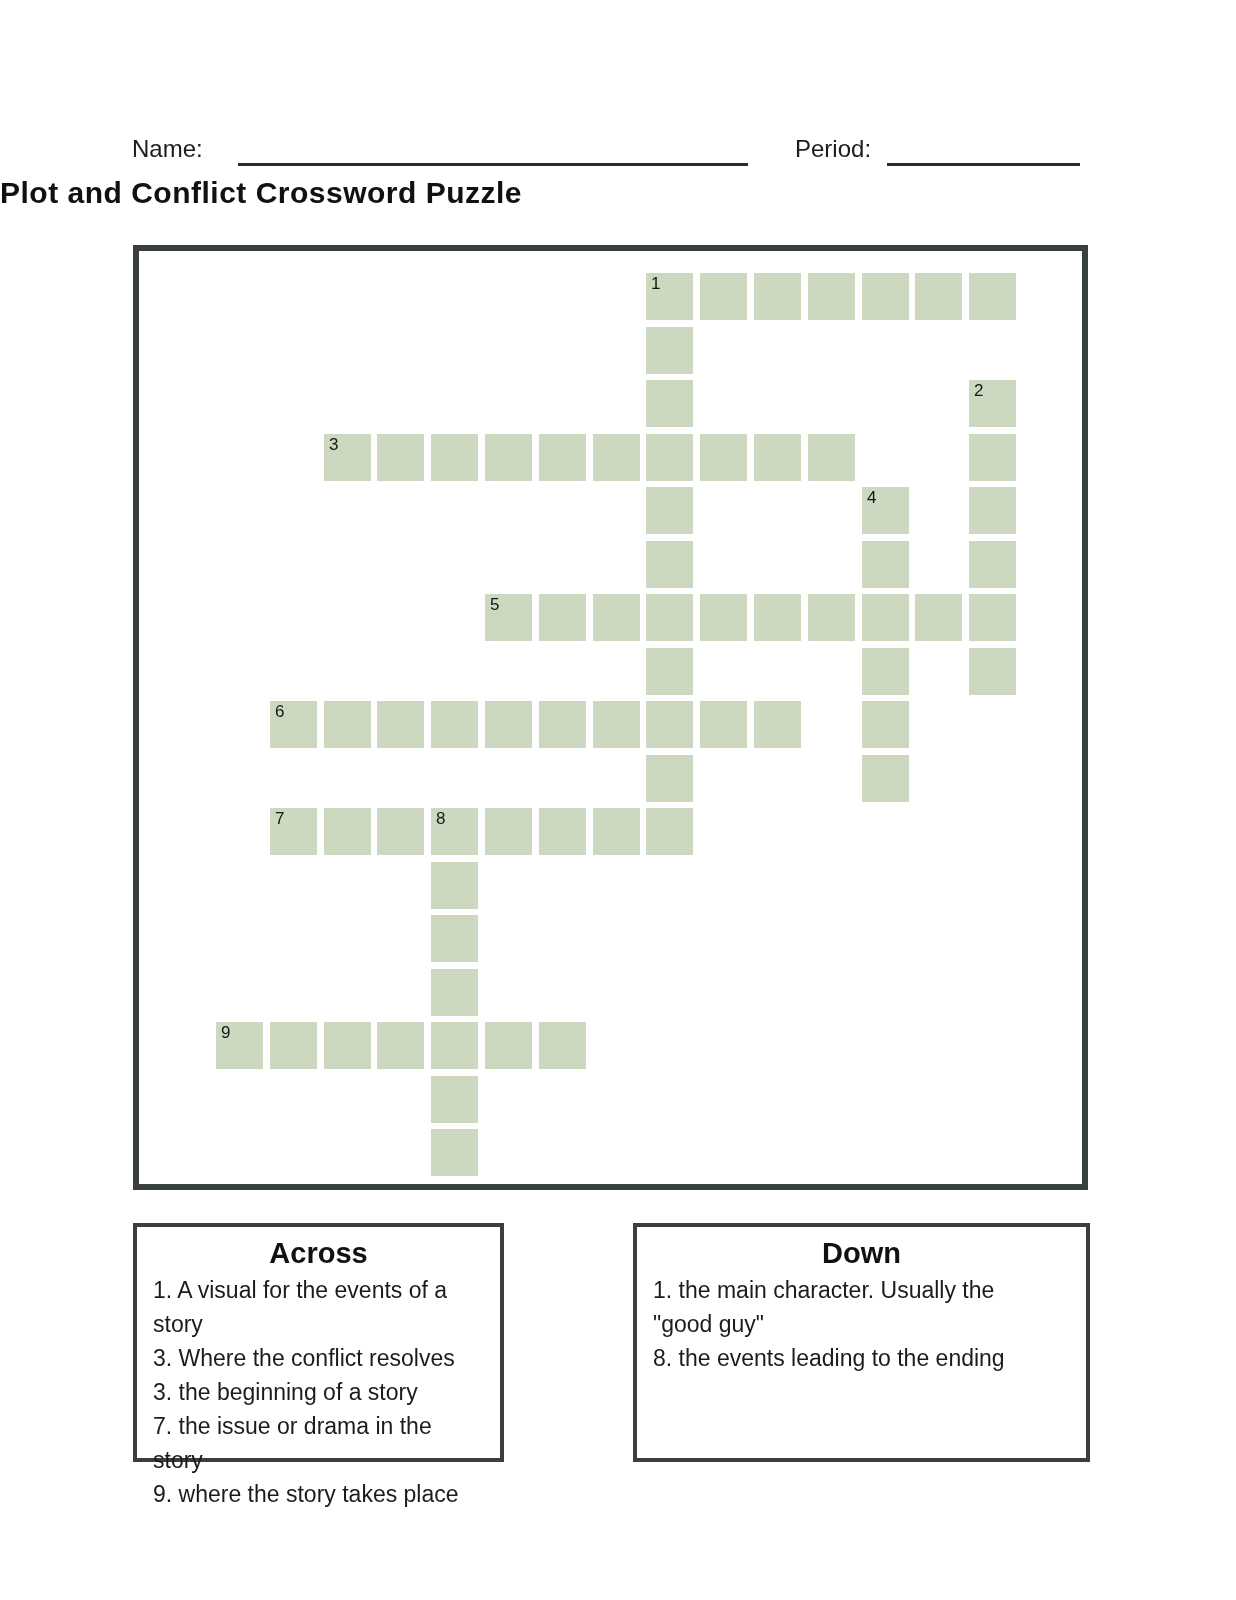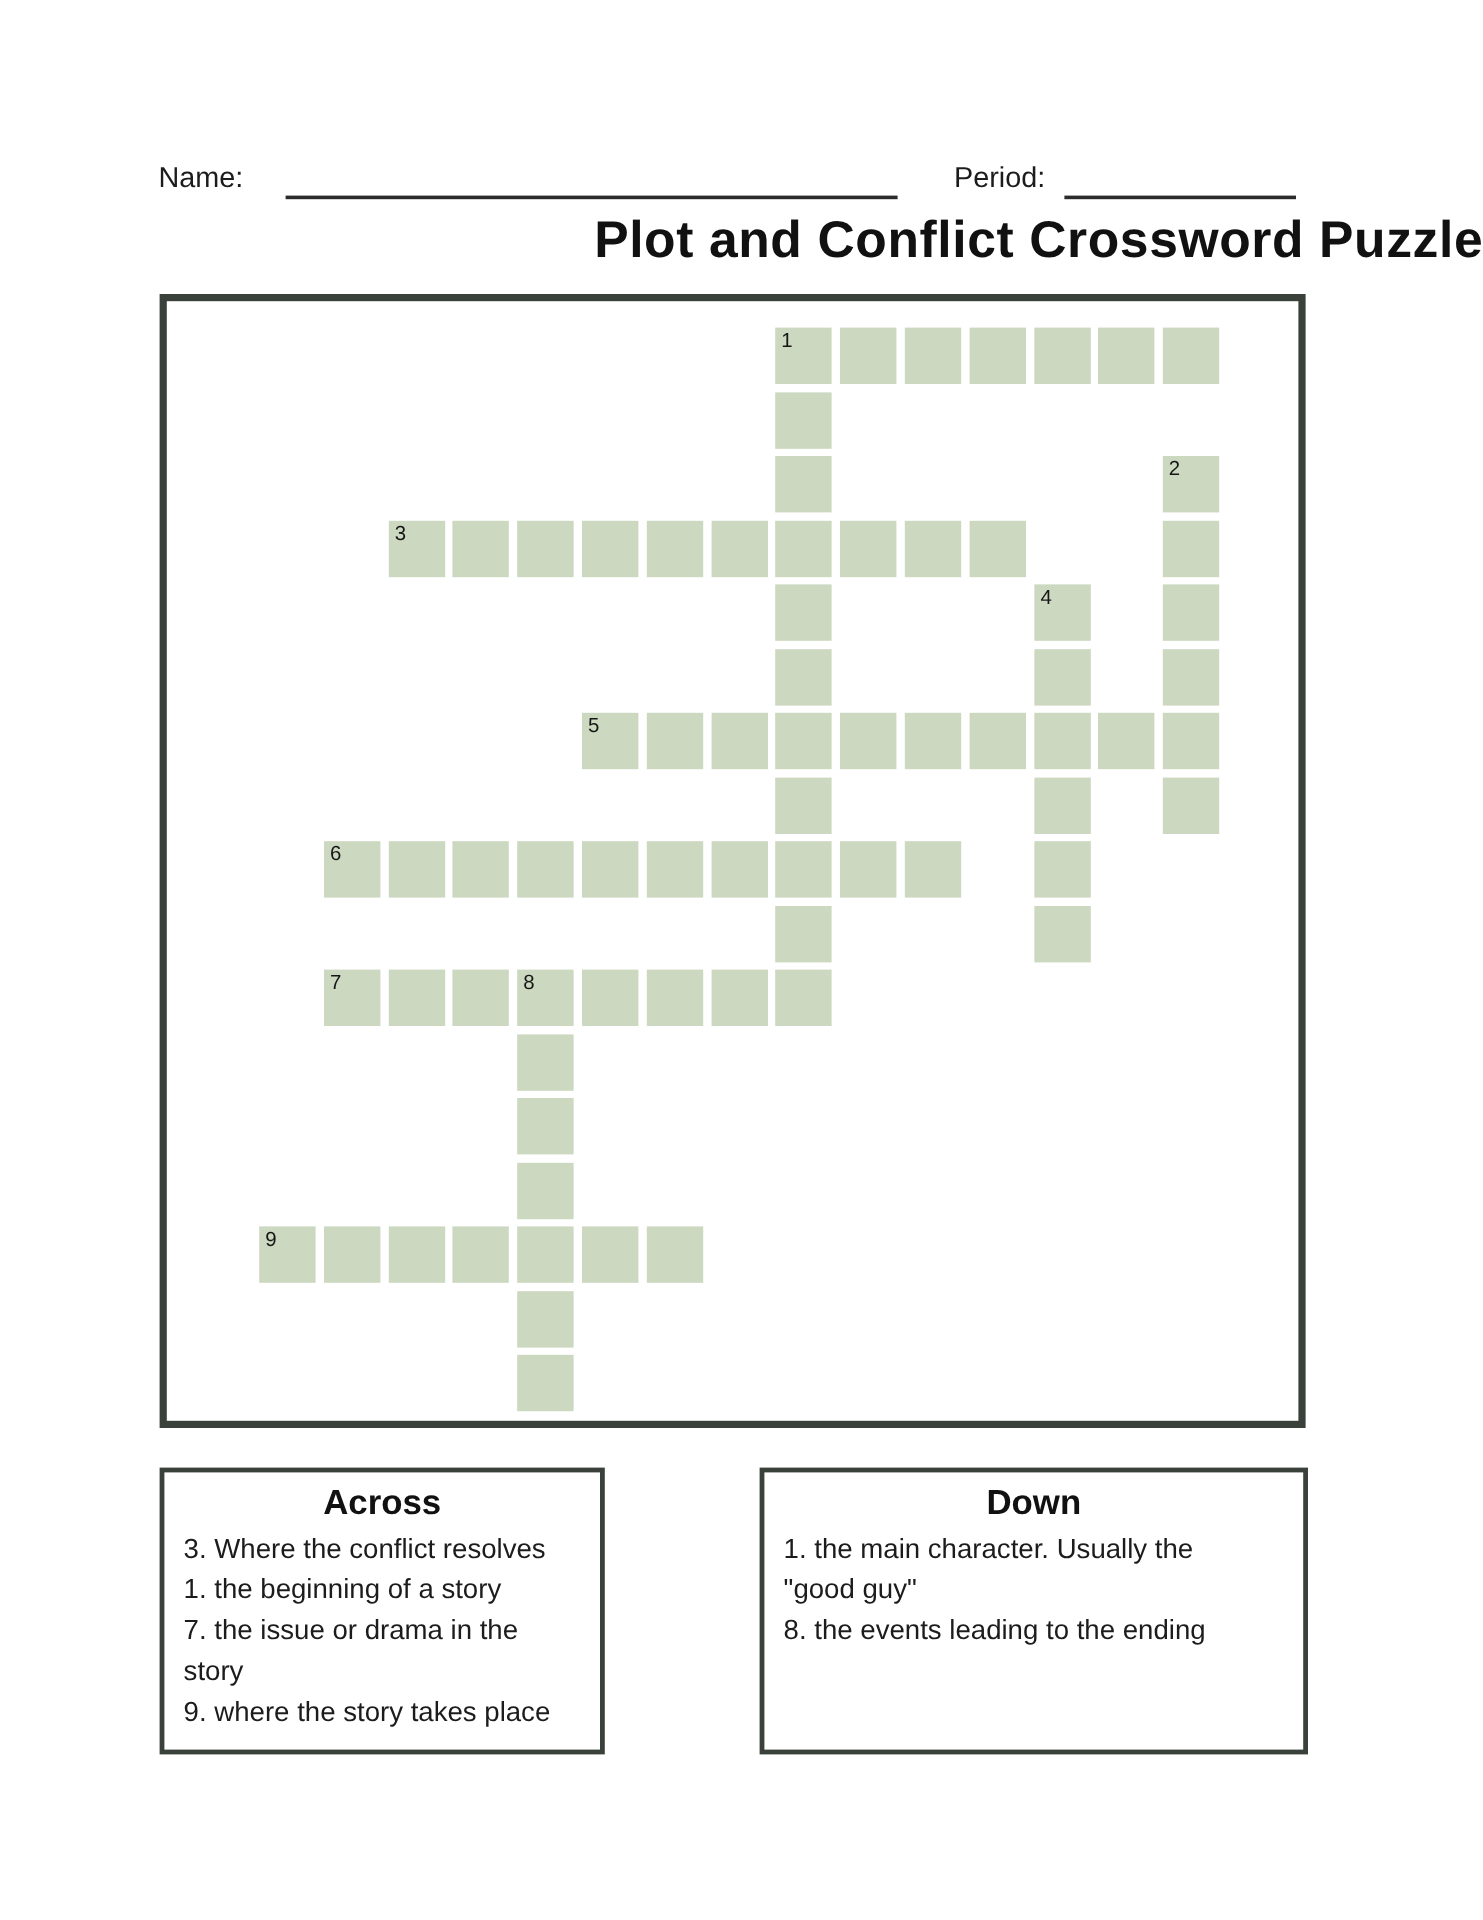--- a/index.html
+++ b/index.html
@@ -30,22 +30,22 @@
     height: 0;
     border-bottom: 3px solid var(--line-color);
   }
   .name-line   { left: 238px; top: 163px; width: 510px; }
   .period-line { left: 887px; top: 163px; width: 193px; }
   .title {
     position: absolute;
     left: 0; top: 176px;
     width: 1236px;
     margin: 0;
-    text-align: right;
-    font-size: 43px;
+    text-align: left;
+    font-size: 30px;
     font-weight: 700;
     color: #111111;
     letter-spacing: 0.5px;
   }
   .grid-box {
     position: absolute;
     left: 133px; top: 245px;
     width: 955px; height: 945px;
     border: 6px solid var(--box-border);
     background: #ffffff;
@@ -197,22 +197,23 @@
         <div class="cell" style="left: 292px; top: 664px; width: 47px; height: 47px;"></div>
         <div class="cell" style="left: 292px; top: 718px; width: 47px; height: 47px;"></div>
         <div class="cell" style="left: 292px; top: 825px; width: 47px; height: 47px;"></div>
         <div class="cell" style="left: 292px; top: 878px; width: 47px; height: 47px;"></div>
       </div>
   </div>
 
   <div class="clue-box across-box">
     <div class="clue-title">Across</div>
     <div class="clue-list">
+        <div class="clue-line">1. A visual for the events of a story</div>
         <div class="clue-line">3. Where the conflict resolves</div>
-        <div class="clue-line">1. the beginning of a story</div>
+        <div class="clue-line">3. the beginning of a story</div>
         <div class="clue-line">7. the issue or drama in the story</div>
         <div class="clue-line">9. where the story takes place</div>
       </div>
   </div>
 
   <div class="clue-box down-box">
     <div class="clue-title">Down</div>
     <div class="clue-list">
         <div class="clue-line">1. the main character. Usually the "good guy"</div>
         <div class="clue-line">8. the events leading to the ending</div>

